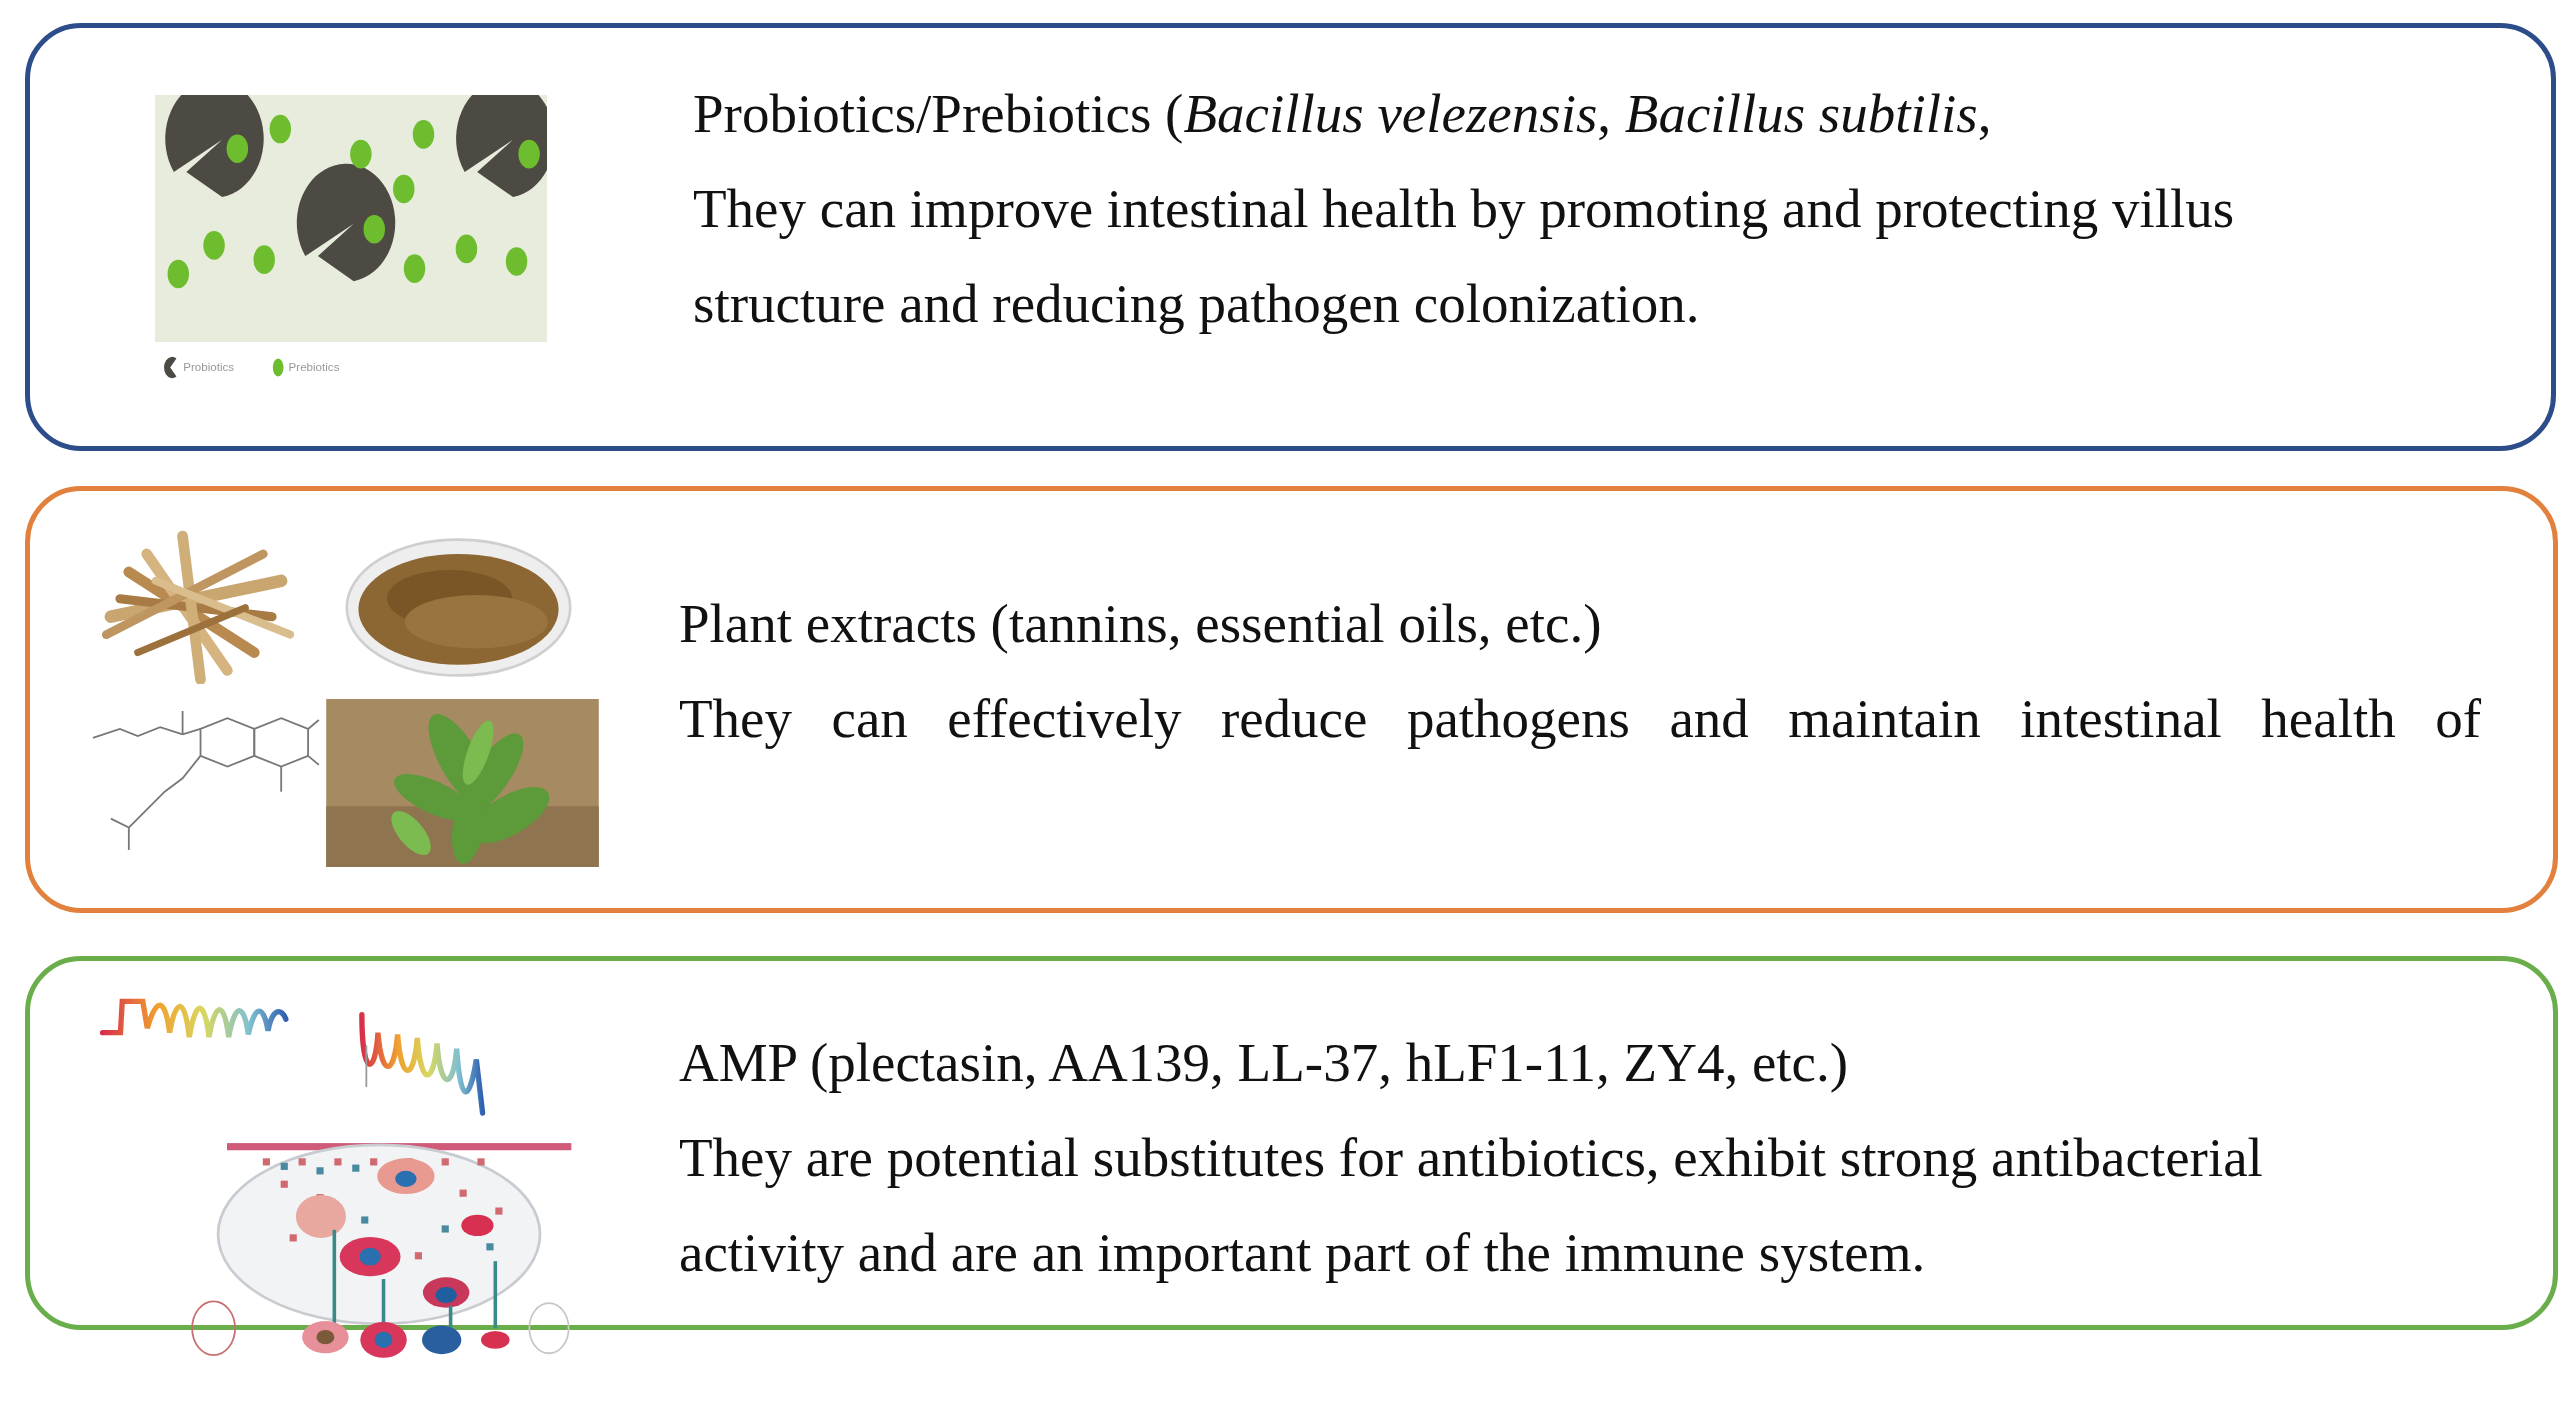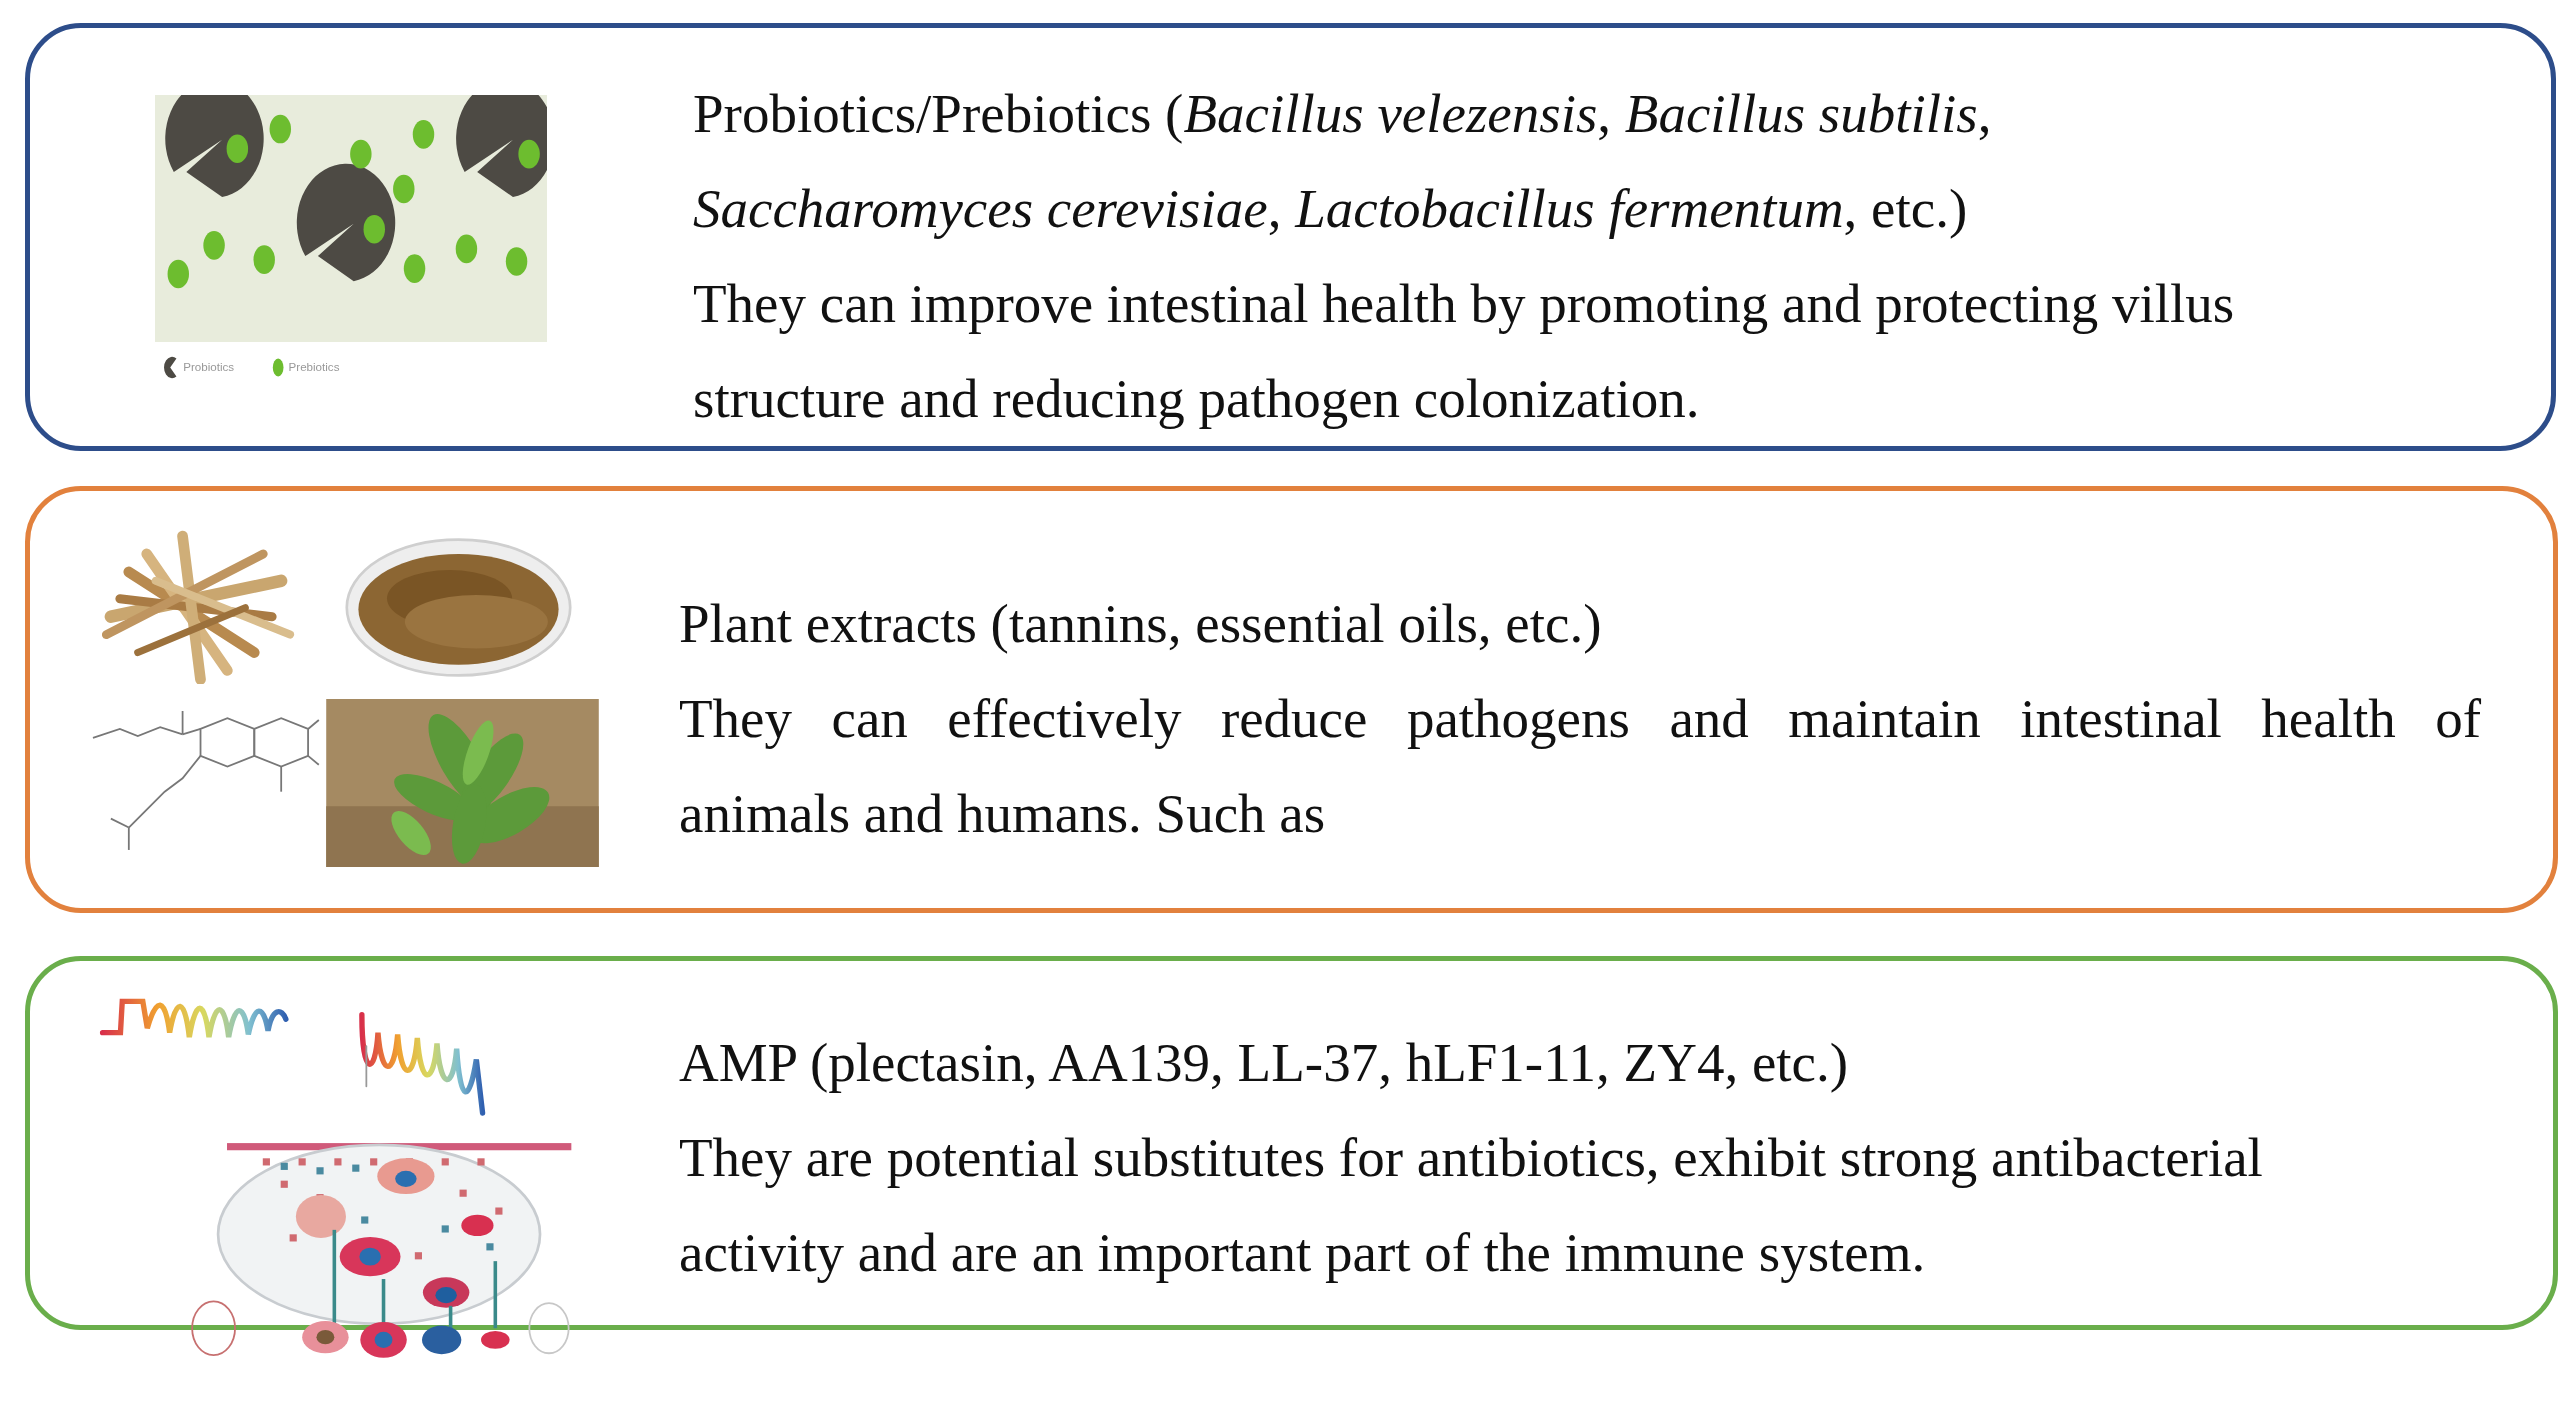--- a/index.html
+++ b/index.html
@@ -77,23 +77,20 @@
         <ellipse cx="8" cy="14" rx="6" ry="10" fill="#6dbd2f"></ellipse>
       </svg>
       <span>Prebiotics</span>
     </span>
   </div>
 
   <div class="text">
     <span class="line">
       <span class="title">Probiotics/Prebiotics</span><span> (</span><i>Bacillus velezensis</i><span>, </span><i>Bacillus subtilis</i><span>,</span>
     </span>
-    <span class="line">
-      <i>Saccharomyces cerevisiae</i><span>, </span><i>Lactobacillus fermentum</i><span>, etc.)</span>
-    </span>
     <span class="line">They can improve intestinal health by promoting and protecting villus</span>
     <span class="line">structure and reducing pathogen colonization.</span>
   </div>
 </div>
 
 <div class="box orange">
   <div class="pic roots">
     <svg width="206" height="157" viewBox="0 0 230 175">
       <g stroke-linecap="round">
         <line x1="20" y1="100" x2="210" y2="60" stroke="#c9a66f" stroke-width="14"></line>
@@ -148,21 +145,20 @@
     </svg>
   </div>
 
   <div class="text">
     <span class="line">
       <span class="title">Plant extracts</span><span> (tannins, essential oils, etc.)</span>
     </span>
     <span class="line">
       <span class="justify">They can effectively reduce pathogens and maintain intestinal health of</span>
     </span>
-    <span class="line">animals and humans. Such as</span>
   </div>
 </div>
 
 <div class="box green">
   <div class="pic helix">
     <svg width="502" height="152" viewBox="0 0 560 170" fill="none" stroke-width="6" stroke-linecap="round">
       <defs>
         <linearGradient id="rb1" x1="0" x2="1" y1="0" y2="0">
           <stop offset="0" stop-color="#d8304a"></stop>
           <stop offset="0.3" stop-color="#f0a030"></stop>

